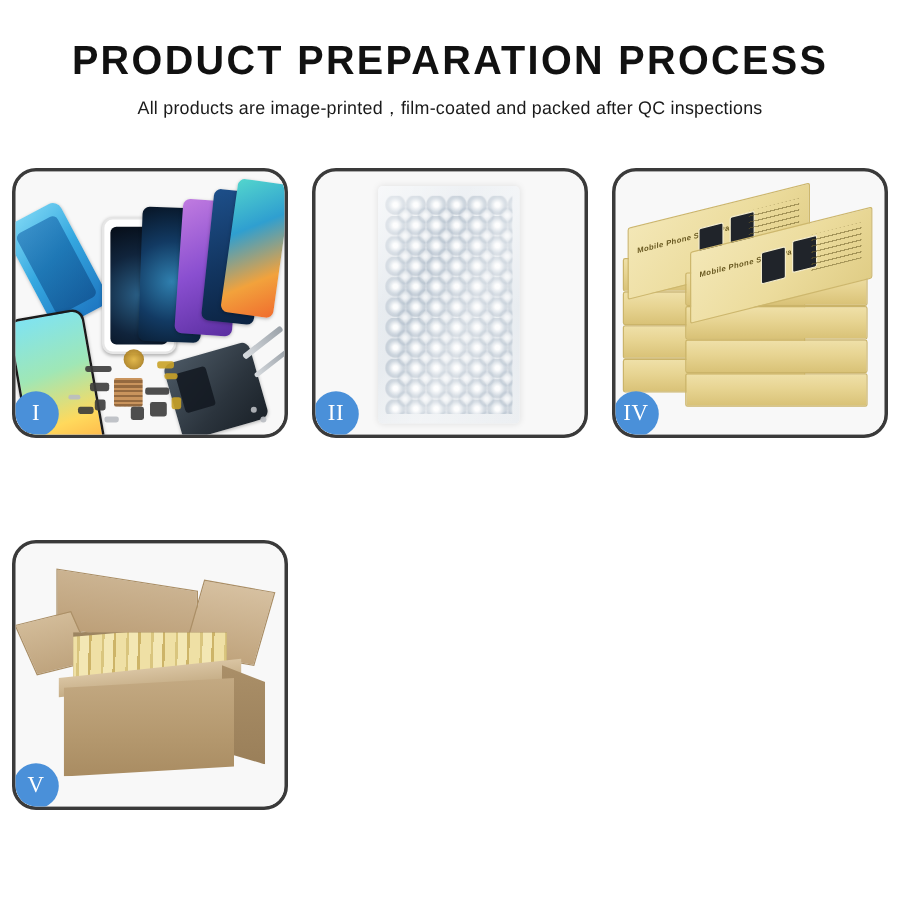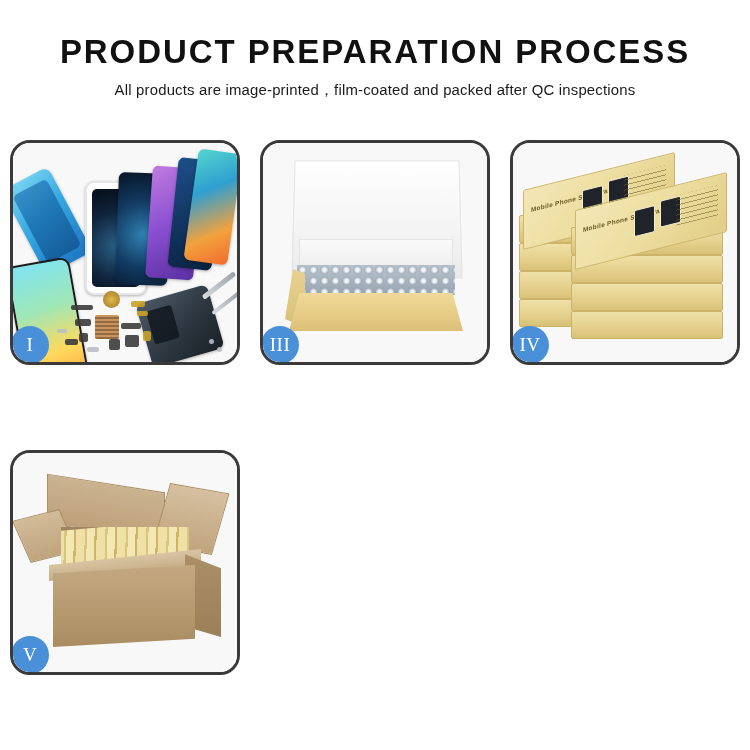--- a/index.html
+++ b/index.html
@@ -408,31 +408,31 @@
         <div class="prt" style="left:96px;top:196px;width:11px;height:11px;"></div>
         <div class="prt silver" style="left:74px;top:204px;width:12px;height:5px;"></div>
         <div class="prt silver" style="left:196px;top:196px;width:5px;height:5px;border-radius:50%;"></div>
         <div class="prt silver" style="left:204px;top:204px;width:5px;height:5px;border-radius:50%;"></div>
         <div class="tool" style="left:186px;top:140px;width:40px;height:5px;"></div>
         <div class="tool" style="left:196px;top:158px;width:34px;height:4px;"></div>
       </div>
       <div class="badge">I</div>
     </div>
 
-
     <div class="panel">
       <div class="scene">
-        <div class="box3-lid"></div>
-        <div class="box3-foam"></div>
-        <div class="box3-inner"></div>
-        <div class="box3-side"></div>
-        <div class="box3-front"></div>
+        <div class="bubblewrap">
+          <div class="bubbles"></div>
+          <div class="bubbles2"></div>
+          <div class="wrapfilm"></div>
+        </div>
       </div>
-      <div class="badge">III</div>
+      <div class="badge">II</div>
     </div>
+
 
     <div class="panel">
       <div class="scene">
         <div class="stack">
           <div class="kbox" style="left:0px;  top:54px;"></div>
           <div class="kbox" style="left:0px;  top:82px;"></div>
           <div class="kbox" style="left:0px;  top:110px;"></div>
           <div class="kbox" style="left:0px;  top:138px;"></div>
 
           <div class="klid" style="left:4px; top:10px;">

